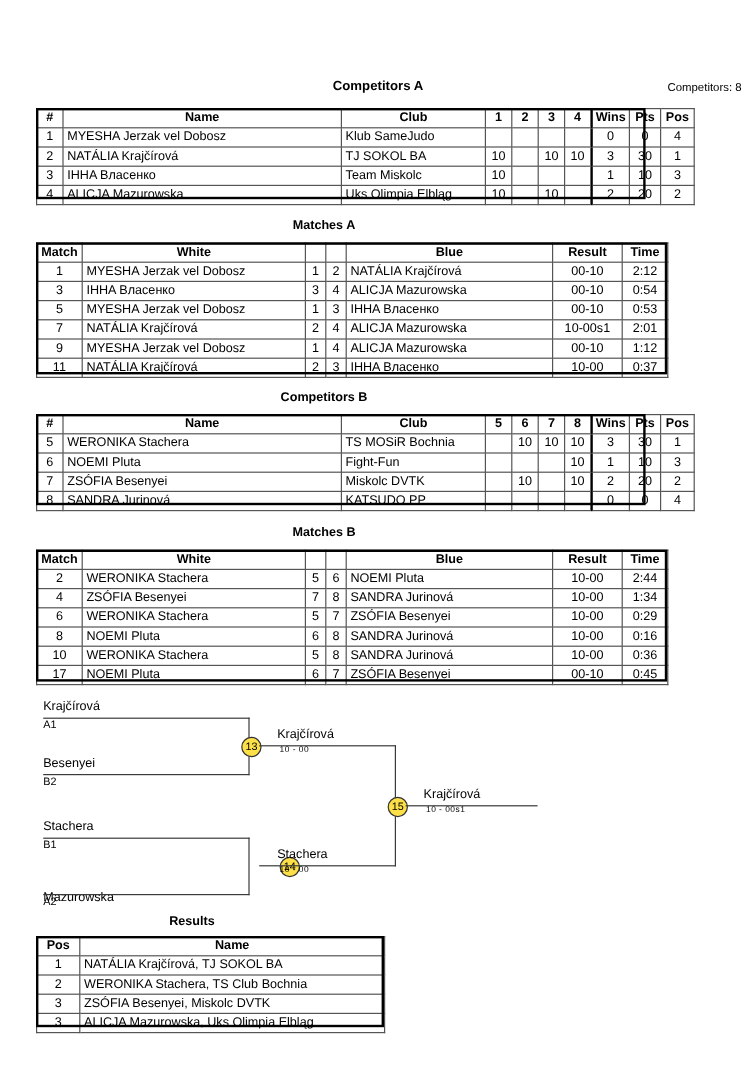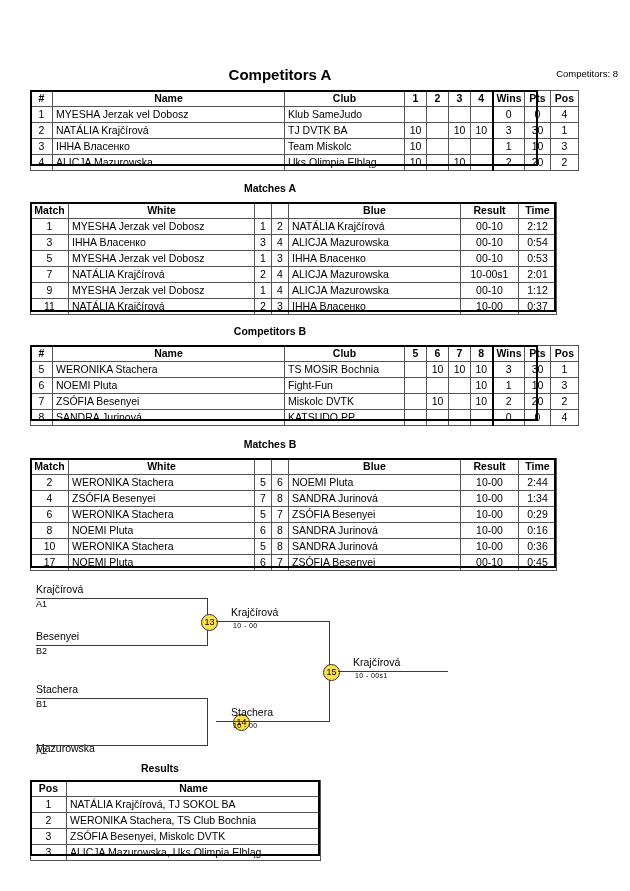--- a/index.html
+++ b/index.html
@@ -32,22 +32,23 @@
     font-weight: bold;
     font-size: 19px;
     white-space: nowrap;
   }
   .title-row .t-sep { display: inline-block; width: 13px; }
   .sub-center {
     position: absolute;
     left: 0; top: 26px;
     width: 560px;
     text-align: center;
-    font-size: 15px;
+    font-size: 11px;
     font-weight: bold;
+    padding-left: 35px;
   }
   .sub-right {
     position: absolute;
     right: 12px; top: 28px;
     font-size: 9.5px;
     text-align: right;
   }
 
   
   .section-caption {
@@ -172,21 +173,21 @@
         <td class="c"></td>
         <td class="c"></td>
         <td class="c"></td>
         <td class="c thickleft">0</td>
         <td class="c">0</td>
         <td class="c">4</td>
       </tr>
       <tr>
         <td class="c">2</td>
         <td class="l">NATÁLIA Krajčírová</td>
-        <td class="l">TJ DVTK BA</td>
+        <td class="l">TJ SOKOL BA</td>
         <td class="c">10</td>
         <td class="c"></td>
         <td class="c">10</td>
         <td class="c">10</td>
         <td class="c thickleft">3</td>
         <td class="c">30</td>
         <td class="c">1</td>
       </tr>
       <tr>
         <td class="c">3</td>

